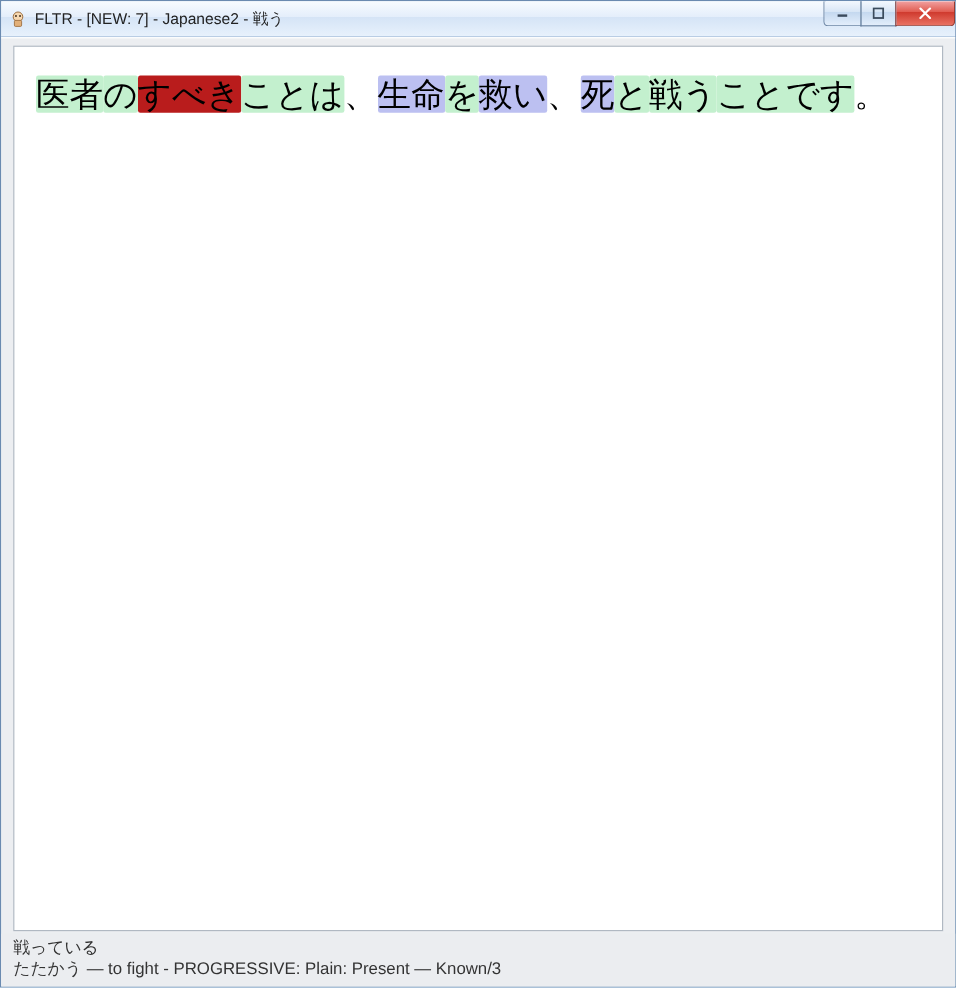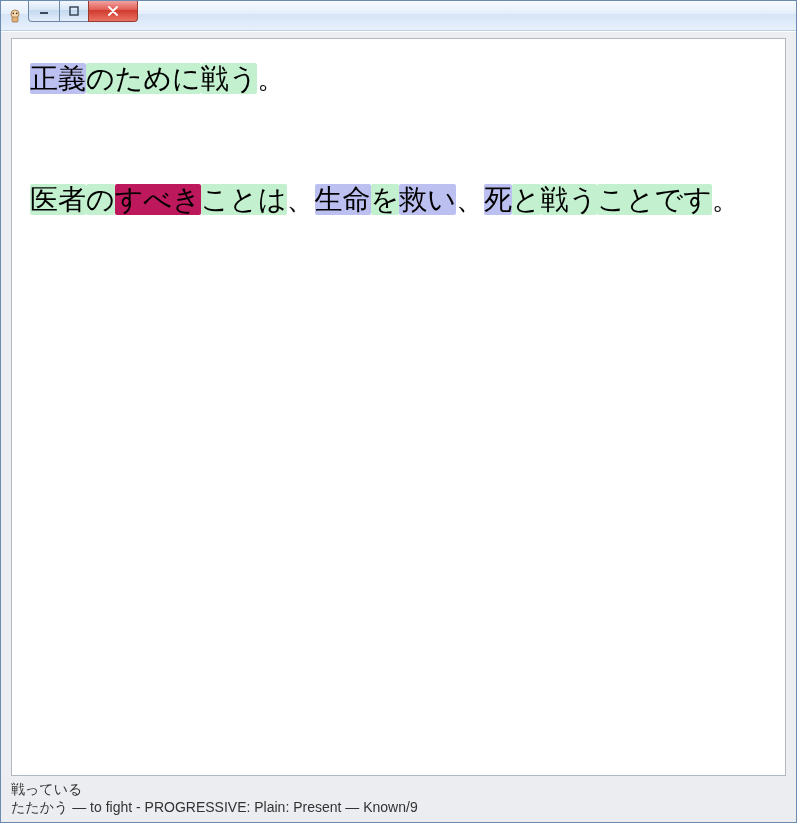--- a/index.html
+++ b/index.html
@@ -98,21 +98,21 @@
     margin-bottom: 78px;
     word-break: break-word;
   }
   .sentence:last-child { margin-bottom: 0; }
   .tok {
     border-radius: 2px;
     padding: 0px 0px;
   }
   .c-green  { background: #c3f0ce; }
   .c-blue   { background: #bcc0f1; }
-  .c-yellow { background: #be185d; text-align: center; }
+  .c-yellow { background: #b91c1c; text-align: center; }
   .c-plain  { background: transparent; }
 
   .statusbar {
     padding: 3px 10px 6px 10px;
     font-size: 14px;
     color: #333;
     font-family: "MS PGothic", "Tahoma", sans-serif;
     line-height: 1.25;
     background: #ebedf0;
   }
@@ -124,20 +124,21 @@
 
   <div class="titlebar">
     <span class="app-icon">
       <svg width="16" height="16" viewBox="0 0 16 16">
         <circle cx="8" cy="6" r="4" fill="#f6d7b0" stroke="#9a6a3a" stroke-width="0.8"></circle>
         <rect x="5" y="9" width="6" height="5" rx="1" fill="#e2b07a" stroke="#9a6a3a" stroke-width="0.7"></rect>
         <circle cx="6.3" cy="5.4" r="0.8" fill="#3a2a1a"></circle>
         <circle cx="9.7" cy="5.4" r="0.8" fill="#3a2a1a"></circle>
       </svg>
     </span>
+    <span class="title">FLTR - [NEW: 7] - Japanese2 - 戦う</span>
     <div class="win-buttons">
       <div class="win-btn min">
         <svg width="10" height="10" viewBox="0 0 10 10">
             <rect x="1" y="6" width="8" height="2" fill="#3a4a5c"></rect>
           </svg>
       </div>
       <div class="win-btn max">
         <svg width="10" height="10" viewBox="0 0 10 10">
             <rect x="1" y="1" width="8" height="8" fill="none" stroke="#3a4a5c" stroke-width="1.5"></rect>
           </svg>
@@ -145,22 +146,21 @@
       <div class="win-btn close">
         <svg width="12" height="10" viewBox="0 0 12 10">
             <path d="M2 1 L10 9 M10 1 L2 9" stroke="#fff" stroke-width="1.8" stroke-linecap="round"></path>
           </svg>
       </div>
     </div>
   </div>
 
   <div class="client">
     <div class="content-frame" id="content">
-        <div class="sentence"><span class="tok c-blue">正義</span><span class="tok c-green">のために</span><span class="tok c-green">戦う</span><span class="tok c-plain">。</span></div>
         <div class="sentence"><span class="tok c-green">医者</span><span class="tok c-green">の</span><span class="tok c-yellow">すべき</span><span class="tok c-green">ことは</span><span class="tok c-plain">、</span><span class="tok c-blue">生命</span><span class="tok c-green">を</span><span class="tok c-blue">救い</span><span class="tok c-plain">、</span><span class="tok c-blue">死</span><span class="tok c-green">と</span><span class="tok c-green">戦う</span><span class="tok c-green">ことです</span><span class="tok c-plain">。</span></div>
       </div>
     <div class="statusbar">
       <div>戦っている</div>
-      <div>たたかう — to fight - PROGRESSIVE: Plain: Present — Known/9</div>
+      <div>たたかう — to fight - PROGRESSIVE: Plain: Present — Known/3</div>
     </div>
   </div>
 
 </div>
 
 </body></html>

